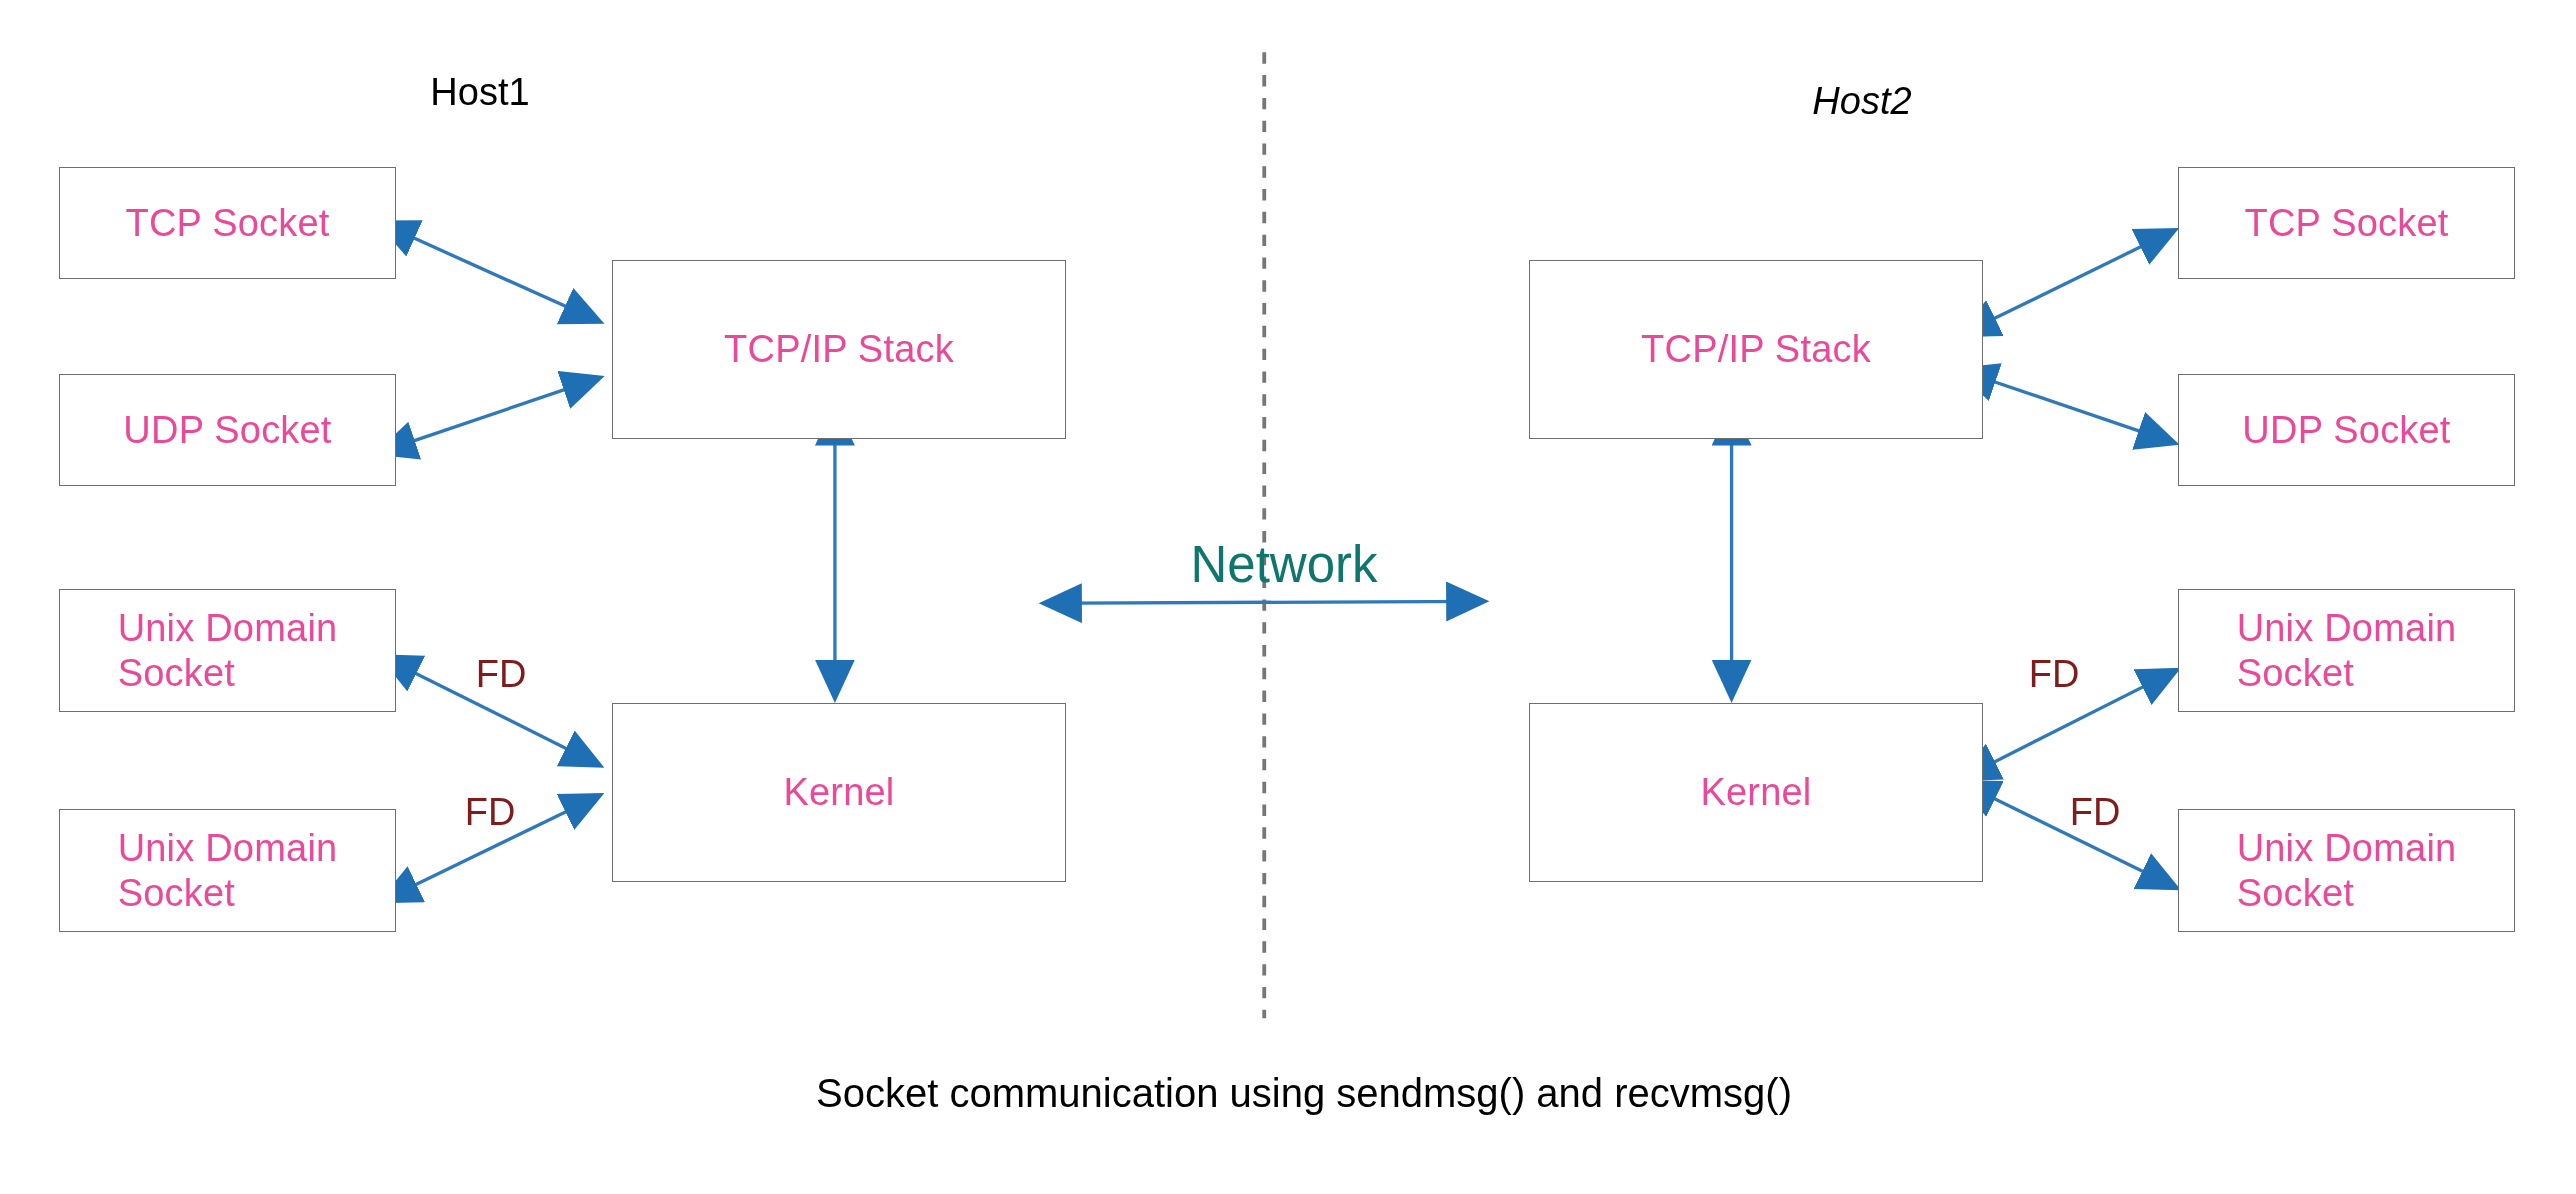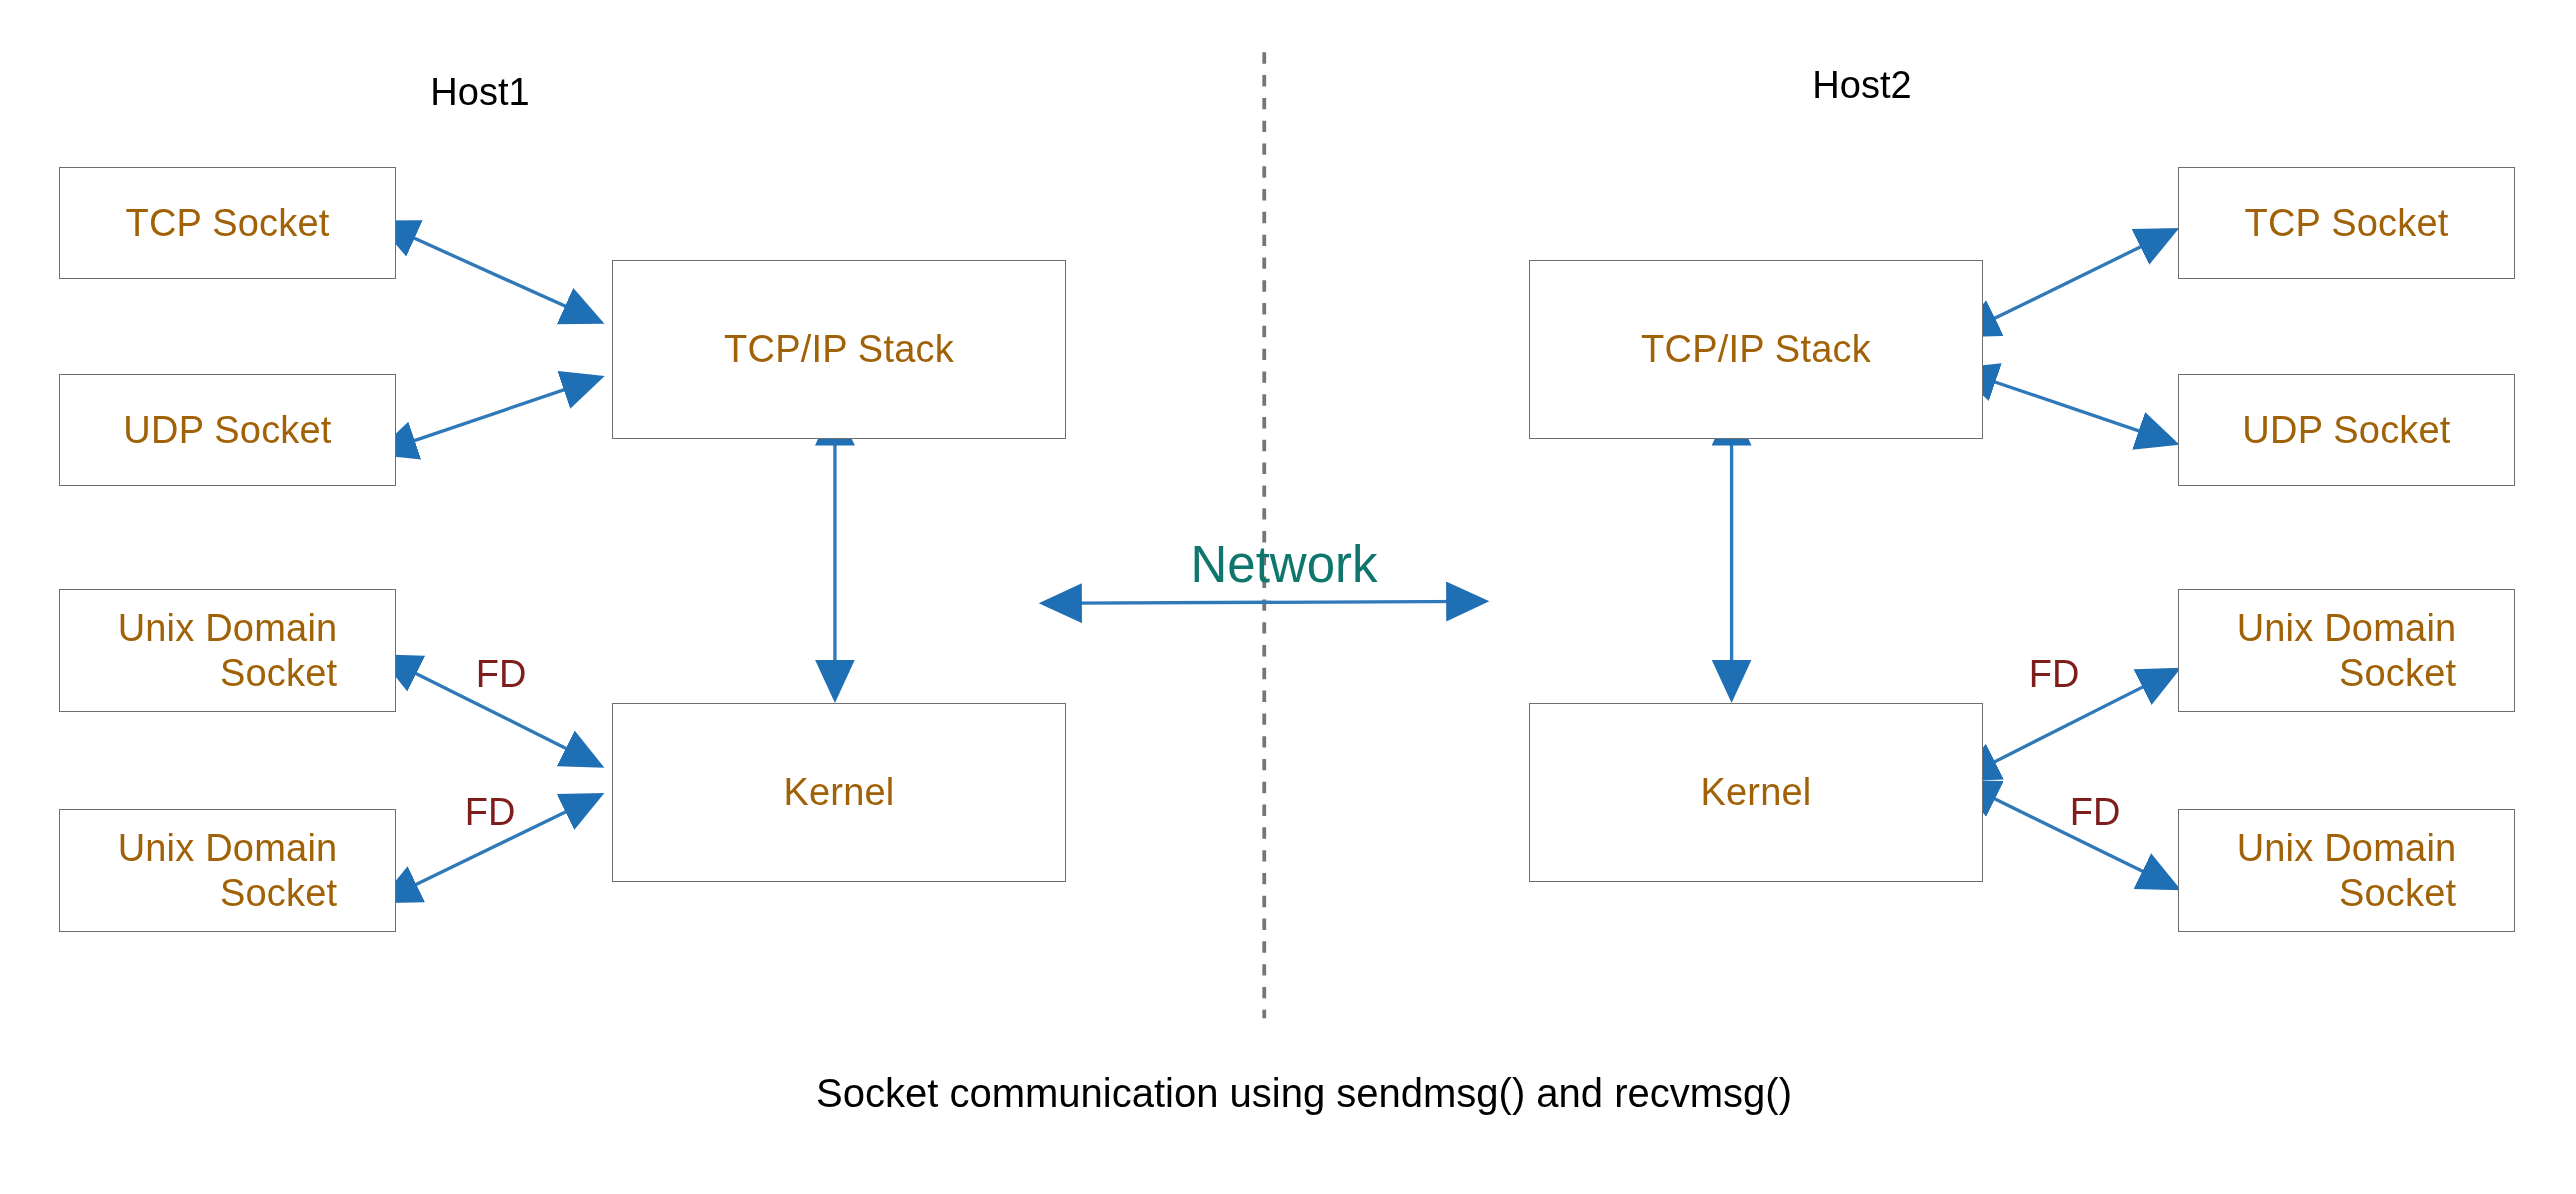--- a/index.html
+++ b/index.html
@@ -25,22 +25,22 @@
     height: 1195px;
   }
   .node {
     position: absolute;
     box-sizing: border-box;
     background: #ffffff;
     border: 1.9px solid #6e6e6e;
     display: flex;
     align-items: center;
     justify-content: center;
-    text-align: right;
-    color: #a16207;
+    text-align: left;
+    color: #ec4899;
     font-size: 38px;
     line-height: 1.18;
     letter-spacing: 0.2px;
     z-index: 3;
   }
   .host-title {
     position: absolute;
     color: #000000;
     font-size: 38px;
     text-align: center;
@@ -111,21 +111,21 @@
     <line x1="2094" y1="400" x2="2288" y2="466" stroke="#2F79B9" stroke-width="3.5" marker-start="url(#arrowStart)" marker-end="url(#arrowEnd)"></line>
 
     <line x1="1823" y1="462" x2="1823" y2="733" stroke="#2F79B9" stroke-width="3.5" marker-start="url(#arrowStart)" marker-end="url(#arrowEnd)"></line>
 
     <line x1="2094" y1="805" x2="2290" y2="706" stroke="#2F79B9" stroke-width="3.5" marker-start="url(#arrowStart)" marker-end="url(#arrowEnd)"></line>
 
     <line x1="2094" y1="838" x2="2290" y2="934" stroke="#2F79B9" stroke-width="3.5" marker-start="url(#arrowStart)" marker-end="url(#arrowEnd)"></line>
   </svg>
 
   <div class="host-title" style="left:480px; top:71px;">Host1</div>
-  <div class="host-title" style="left:1862px; top:64px;">Host2</div>
+  <div class="host-title" style="left:1862px; top:80px;font-style:italic;">Host2</div>
 
   <div class="node" style="left:59px; top:167px; width:337px; height:112px;">TCP Socket</div>
 
   <div class="node" style="left:59px; top:374px; width:337px; height:112px;">UDP Socket</div>
 
   <div class="node" style="left:612px; top:260px; width:454px; height:179px;">TCP/IP Stack</div>
 
   <div class="node" style="left:612px; top:703px; width:454px; height:179px;">Kernel</div>
 
   <div class="node" style="left:59px; top:589px; width:337px; height:123px; white-space:pre-line;">Unix Domain

